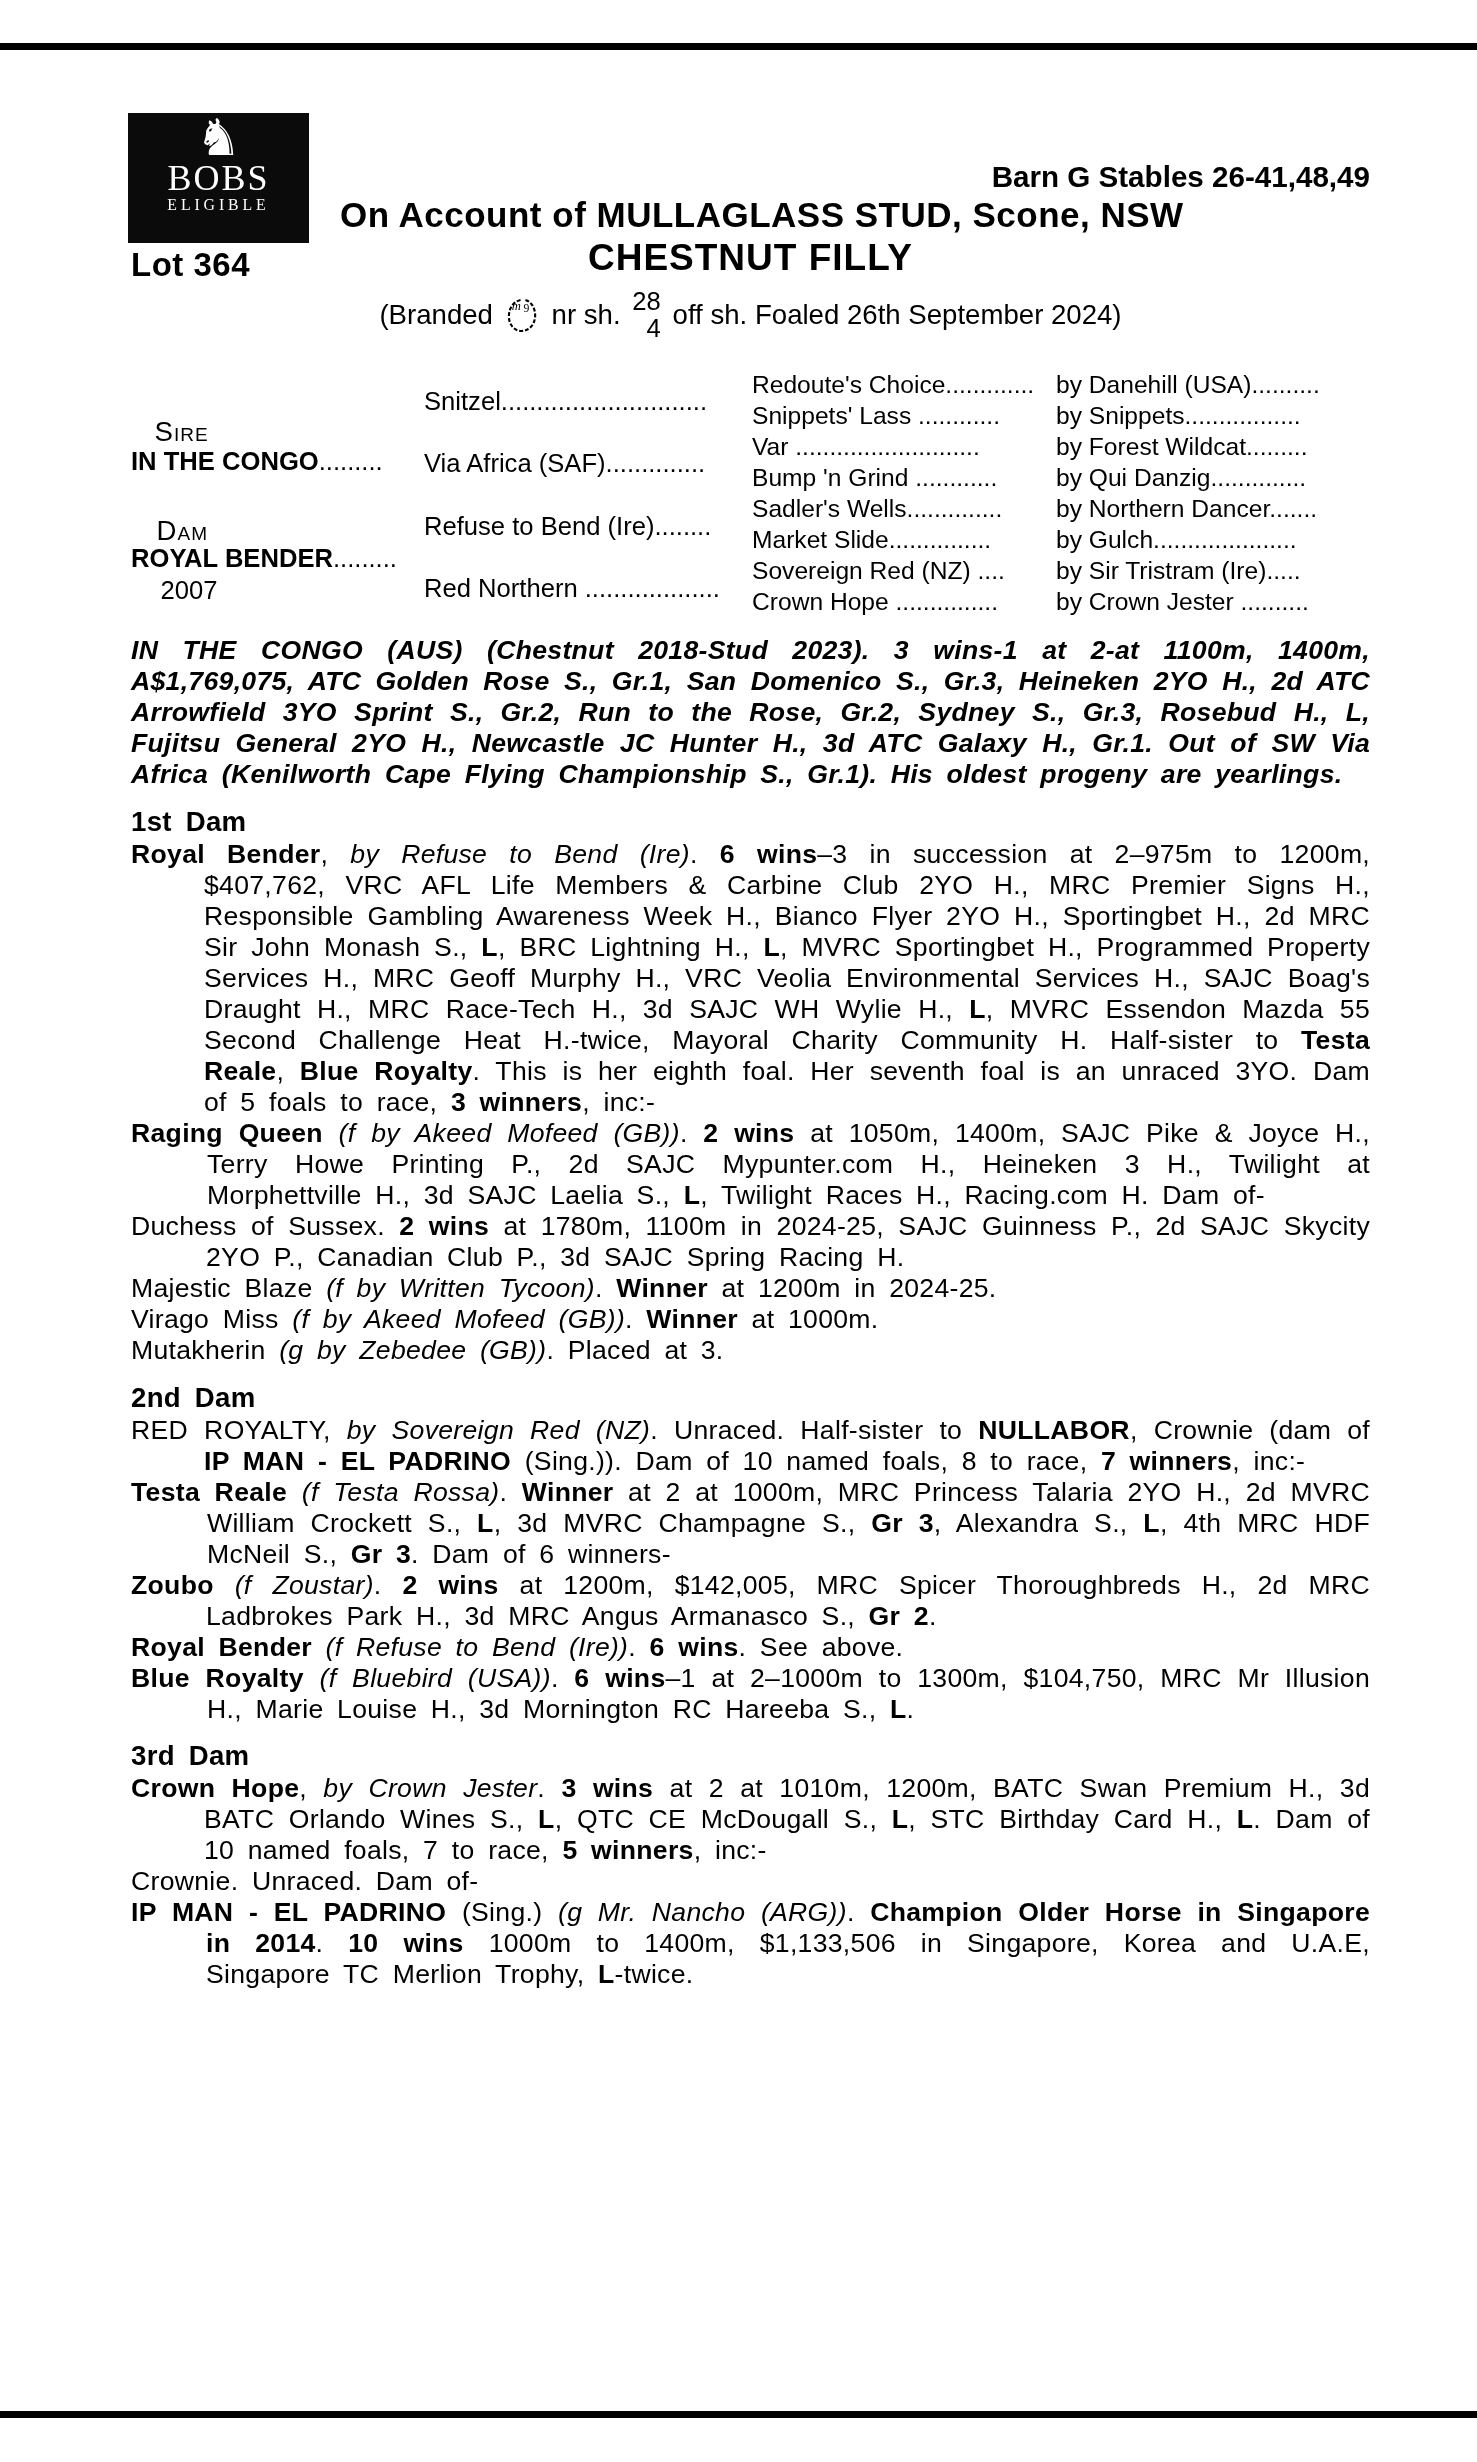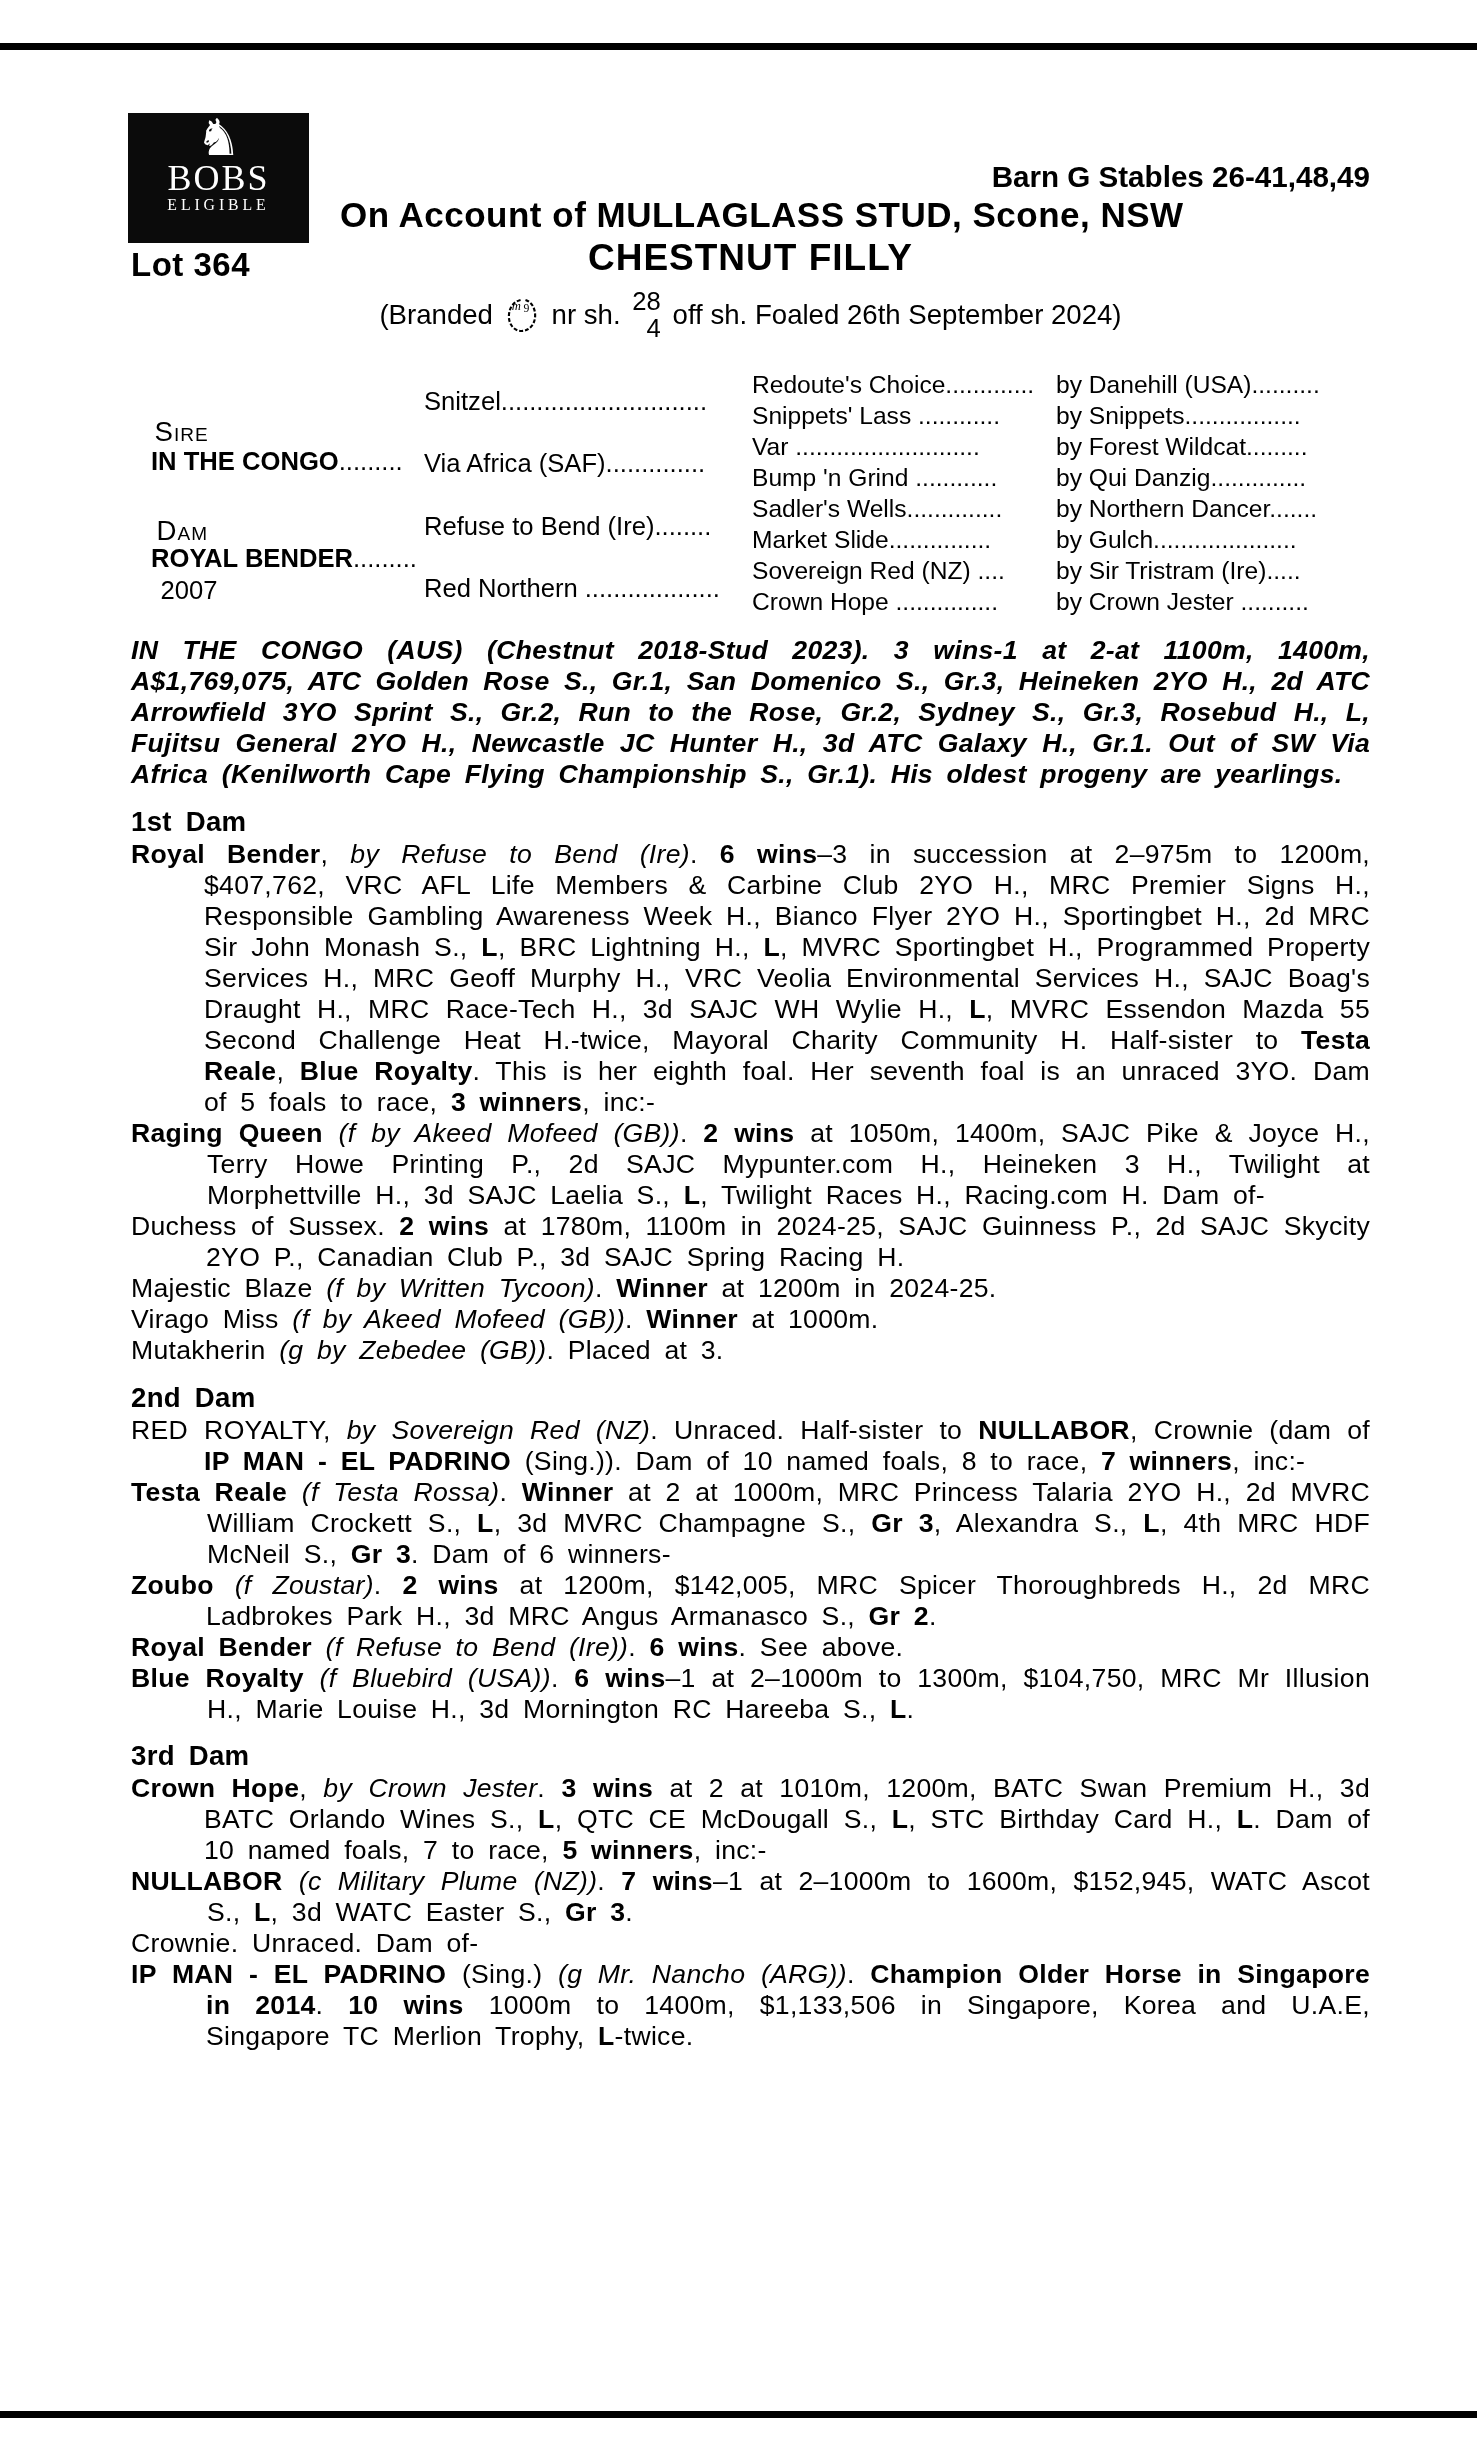--- a/index.html
+++ b/index.html
@@ -26,21 +26,21 @@
   .brand-frac{display:flex;flex-direction:column;align-items:flex-end;font-size:25.6px;line-height:26.6px;}
 
   
   .pedigree{position:absolute;left:131px;top:371px;width:1239px;height:252px;font-size:24.6px;}
   .ped-row{position:relative;height:31px;}
   .ped-c3{position:absolute;left:621px;white-space:nowrap;}
   .ped-c4{position:absolute;left:925px;white-space:nowrap;}
   .ped-c2{position:absolute;left:293px;white-space:nowrap;font-size:25.6px;}
   .ped-label{position:absolute;font-variant:small-caps;font-size:27.6px;letter-spacing:1px;}
   .ped-name{position:absolute;left:0;white-space:nowrap;font-size:25.6px;}
-  .ped-name .nm{font-weight:bold;margin-left:20px;}
+  .ped-name .nm{font-weight:bold;}
   .ped-year{position:absolute;left:29.6px;font-size:25.6px;}
 
   
   .catalog{position:absolute;left:131px;top:635px;width:1239px;font-size:26.6px;line-height:31px;
            text-align:justify;letter-spacing:0.3px;word-spacing:5.9px;}
   .sire-blurb{font-weight:bold;font-style:italic;margin:0 0 9.9px 0;}
   .dam-heading{font-weight:bold;font-size:27.6px;margin:15.8px 0 2px 0;text-align:left;}
   .catalog p{margin:0;}
   .para{padding-left:73px;text-indent:-73px;}
   .l1{margin-left:36px;padding-left:76px;text-indent:-76px;}
@@ -142,21 +142,20 @@
         <p class="l1"><span>Virago Miss </span><span class="i">(f by Akeed Mofeed (GB))</span><span>. </span><span class="b">Winner</span><span> at 1000m.</span></p>
         <p class="l1"><span>Mutakherin </span><span class="i">(g by Zebedee (GB))</span><span>. Placed at 3.</span></p>
         <div class="dam-heading">2nd Dam</div>
         <p class="para"><span>RED ROYALTY, </span><span class="i">by Sovereign Red (NZ)</span><span>. Unraced. Half-sister to </span><span class="b">NULLABOR</span><span>, Crownie (dam of </span><span class="b">IP MAN - EL PADRINO</span><span> (Sing.)). Dam of 10 named foals, 8 to race, </span><span class="b">7 winners</span><span>, inc:-</span></p>
         <p class="l1"><span class="b">Testa Reale</span><span> </span><span class="i">(f Testa Rossa)</span><span>. </span><span class="b">Winner</span><span> at 2 at 1000m, MRC Princess Talaria 2YO H., 2d MVRC William Crockett S., </span><span class="b">L</span><span>, 3d MVRC Champagne S., </span><span class="b">Gr 3</span><span>, Alexandra S., </span><span class="b">L</span><span>, 4th MRC HDF McNeil S., </span><span class="b">Gr 3</span><span>. Dam of 6 winners-</span></p>
         <p class="l2"><span class="b">Zoubo</span><span> </span><span class="i">(f Zoustar)</span><span>. </span><span class="b">2 wins</span><span> at 1200m, $142,005, MRC Spicer Thoroughbreds H., 2d MRC Ladbrokes Park H., 3d MRC Angus Armanasco S., </span><span class="b">Gr 2</span><span>.</span></p>
         <p class="l1"><span class="b">Royal Bender</span><span> </span><span class="i">(f Refuse to Bend (Ire))</span><span>. </span><span class="b">6 wins</span><span>. See above.</span></p>
         <p class="l1"><span class="b">Blue Royalty</span><span> </span><span class="i">(f Bluebird (USA))</span><span>. </span><span class="b">6 wins</span><span>–1 at 2–1000m to 1300m, $104,750, MRC Mr Illusion H., Marie Louise H., 3d Mornington RC Hareeba S., </span><span class="b">L</span><span>.</span></p>
         <div class="dam-heading">3rd Dam</div>
         <p class="para"><span class="b">Crown Hope</span><span>, </span><span class="i">by Crown Jester</span><span>. </span><span class="b">3 wins</span><span> at 2 at 1010m, 1200m, BATC Swan Premium H., 3d BATC Orlando Wines S., </span><span class="b">L</span><span>, QTC CE McDougall S., </span><span class="b">L</span><span>, STC Birthday Card H., </span><span class="b">L</span><span>. Dam of 10 named foals, 7 to race, </span><span class="b">5 winners</span><span>, inc:-</span></p>
-        <p class="l1"><span class="b">NULLABOR</span><span> </span><span class="i">(c Military Plume (NZ))</span><span>. </span><span class="b">7 wins</span><span>–1 at 2–1000m to 1600m, $152,945, WATC Ascot S., </span><span class="b">L</span><span>, 3d WATC Easter S., </span><span class="b">Gr 3</span><span>.</span></p>
         <p class="l1"><span>Crownie. Unraced. Dam of-</span></p>
         <p class="l2"><span class="b">IP MAN - EL PADRINO</span><span> (Sing.) </span><span class="i">(g Mr. Nancho (ARG))</span><span>. </span><span class="b">Champion Older Horse in Singapore in 2014</span><span>. </span><span class="b">10 wins</span><span> 1000m to 1400m, $1,133,506 in Singapore, Korea and U.A.E, Singapore TC Merlion Trophy, </span><span class="b">L</span><span>-twice.</span></p>
       </div>
   </div>
 
   <div class="rule bottom"></div>
 </div>
 
 
 </body></html>

